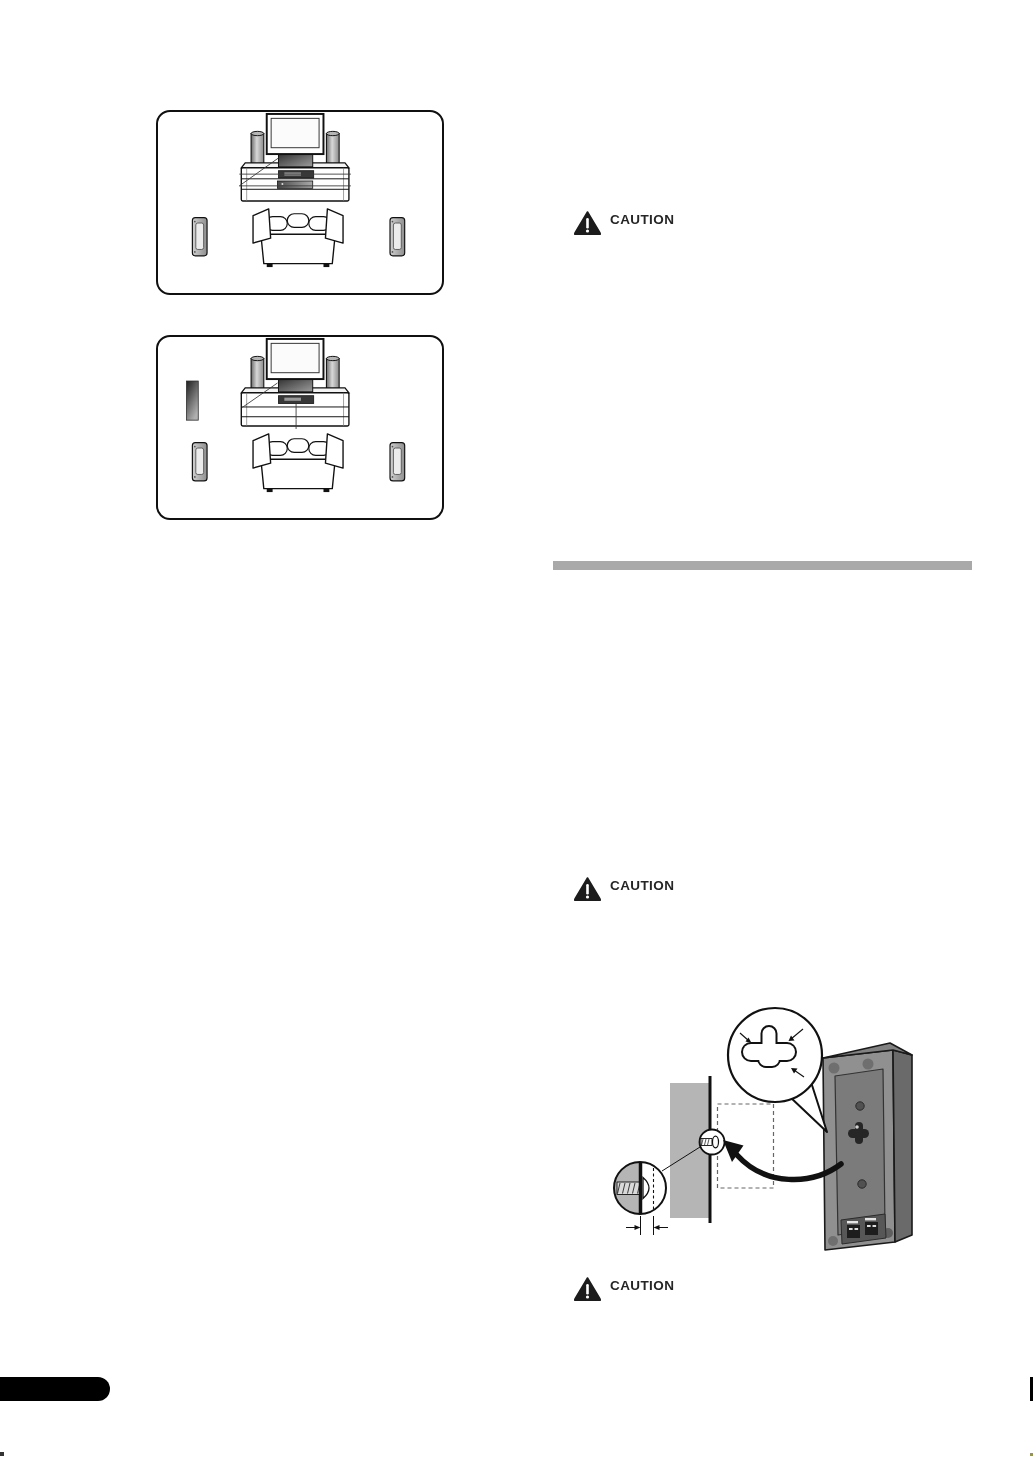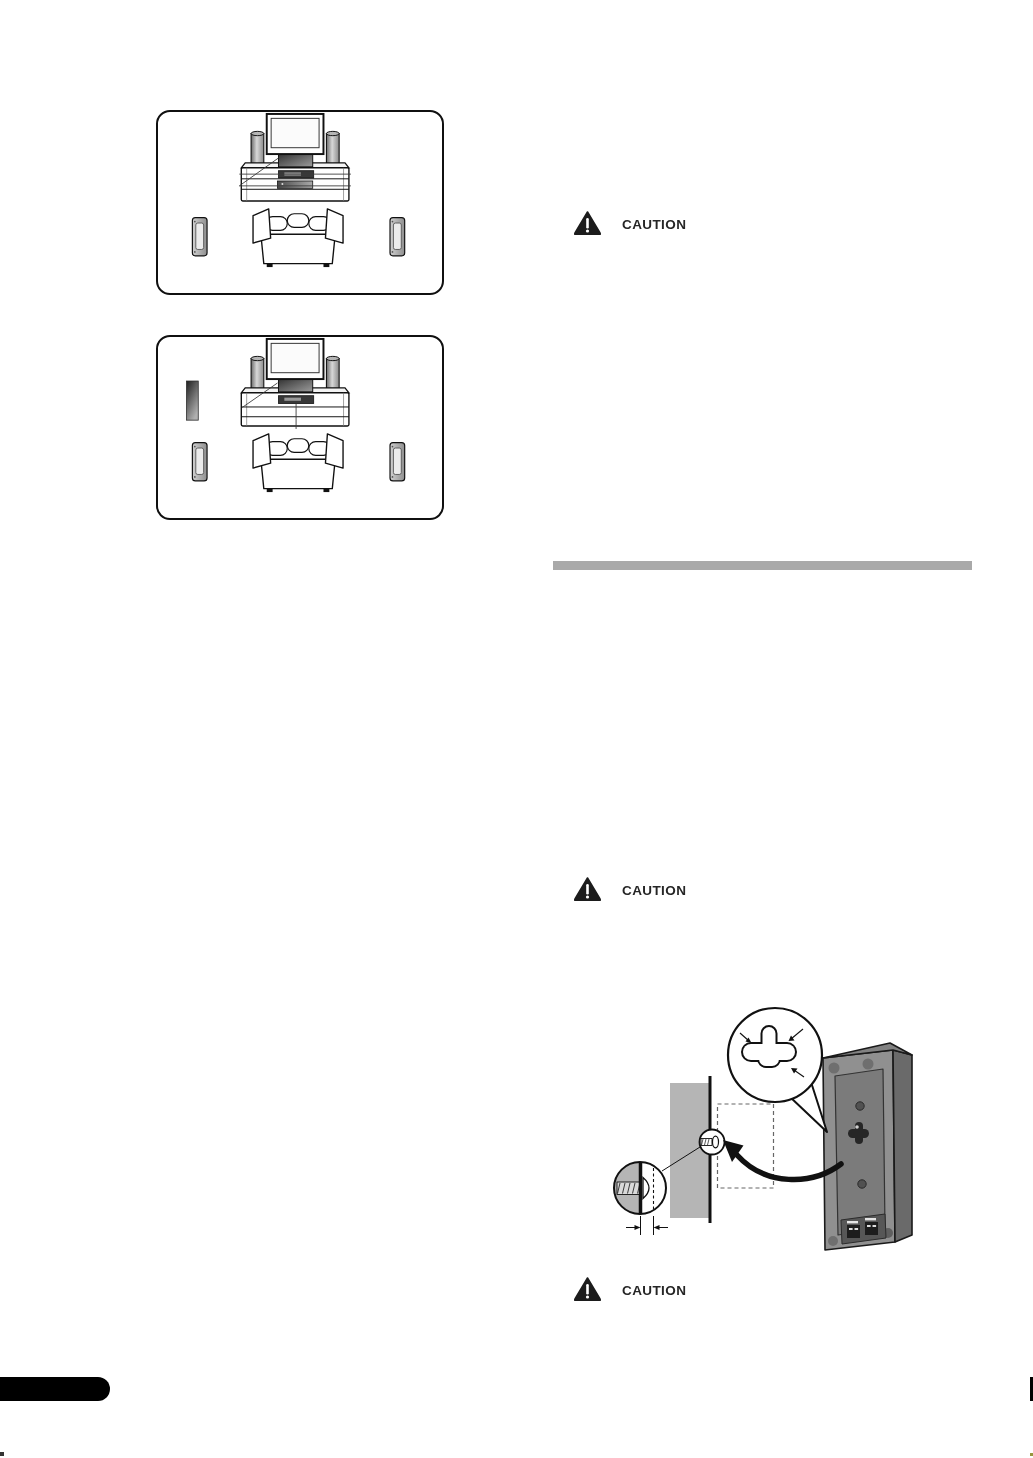--- a/index.html
+++ b/index.html
@@ -13,21 +13,21 @@
   .fig-box{
     position:absolute;
     border:2px solid #101010;
     border-radius:14px;
     background:#fff;
     box-sizing:border-box;
   }
   .fig-box svg{display:block;}
   .caution-row{
     position:absolute;
-    display:flex;align-items:center;gap:21px;
+    display:flex;align-items:flex-start;gap:9px;
     height:24px;
   }
   .caution-text{
     font-size:13.5px;font-weight:700;color:#262626;
     letter-spacing:.4px;
     transform:translateY(.5px);
   }
   .divider{
     position:absolute;
     left:553px;top:561px;width:419px;height:9px;

